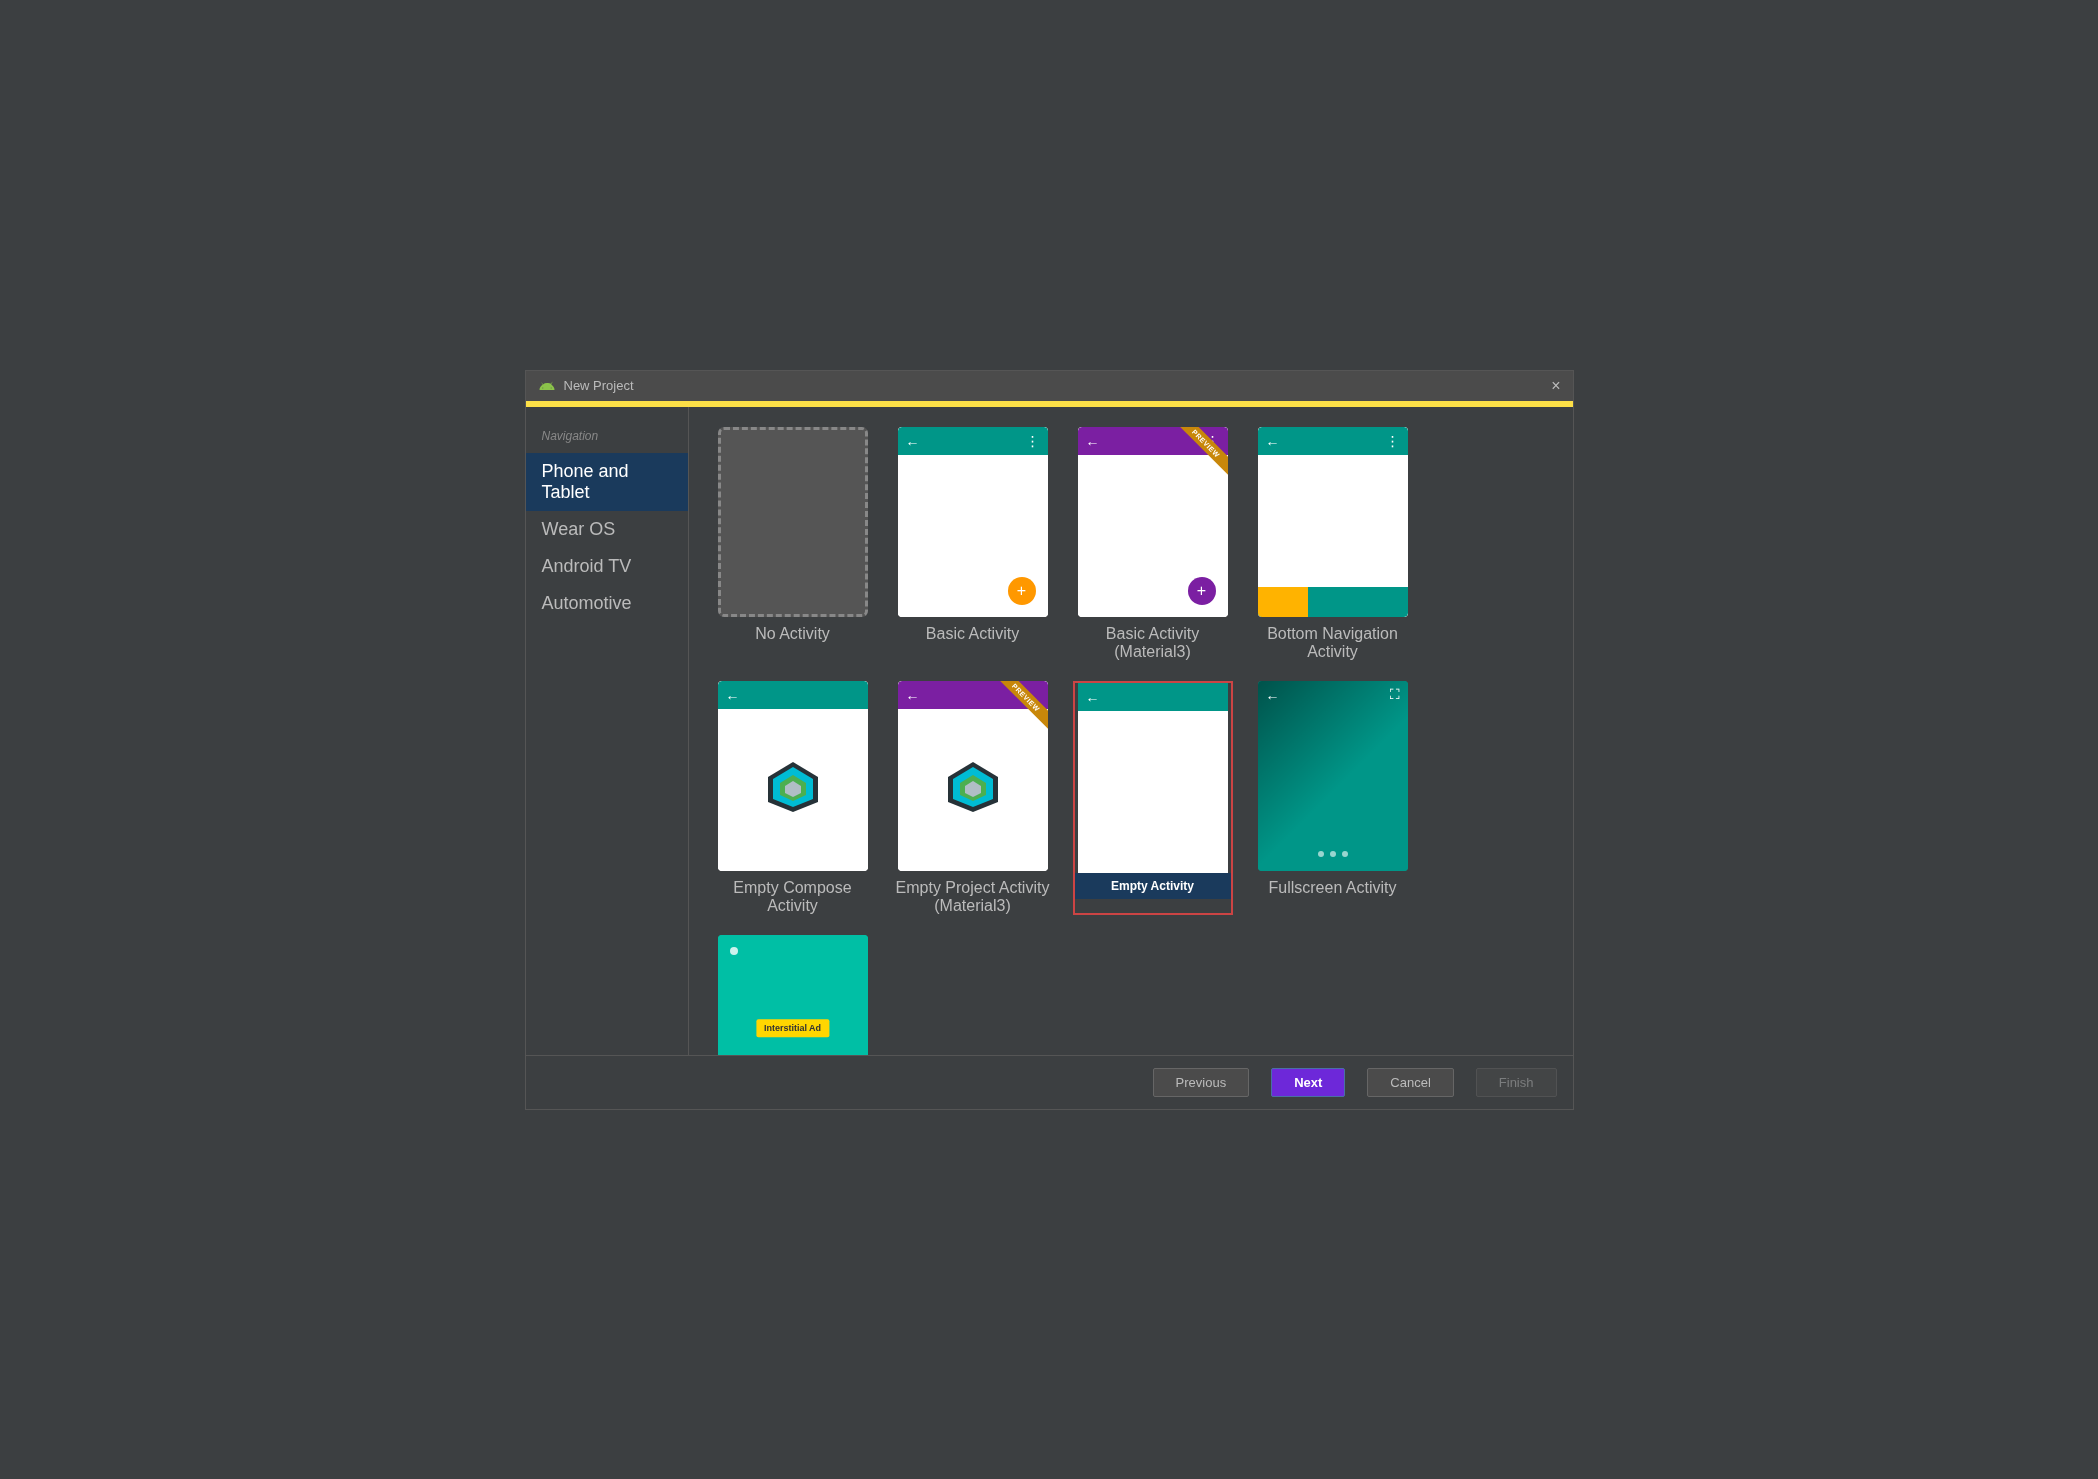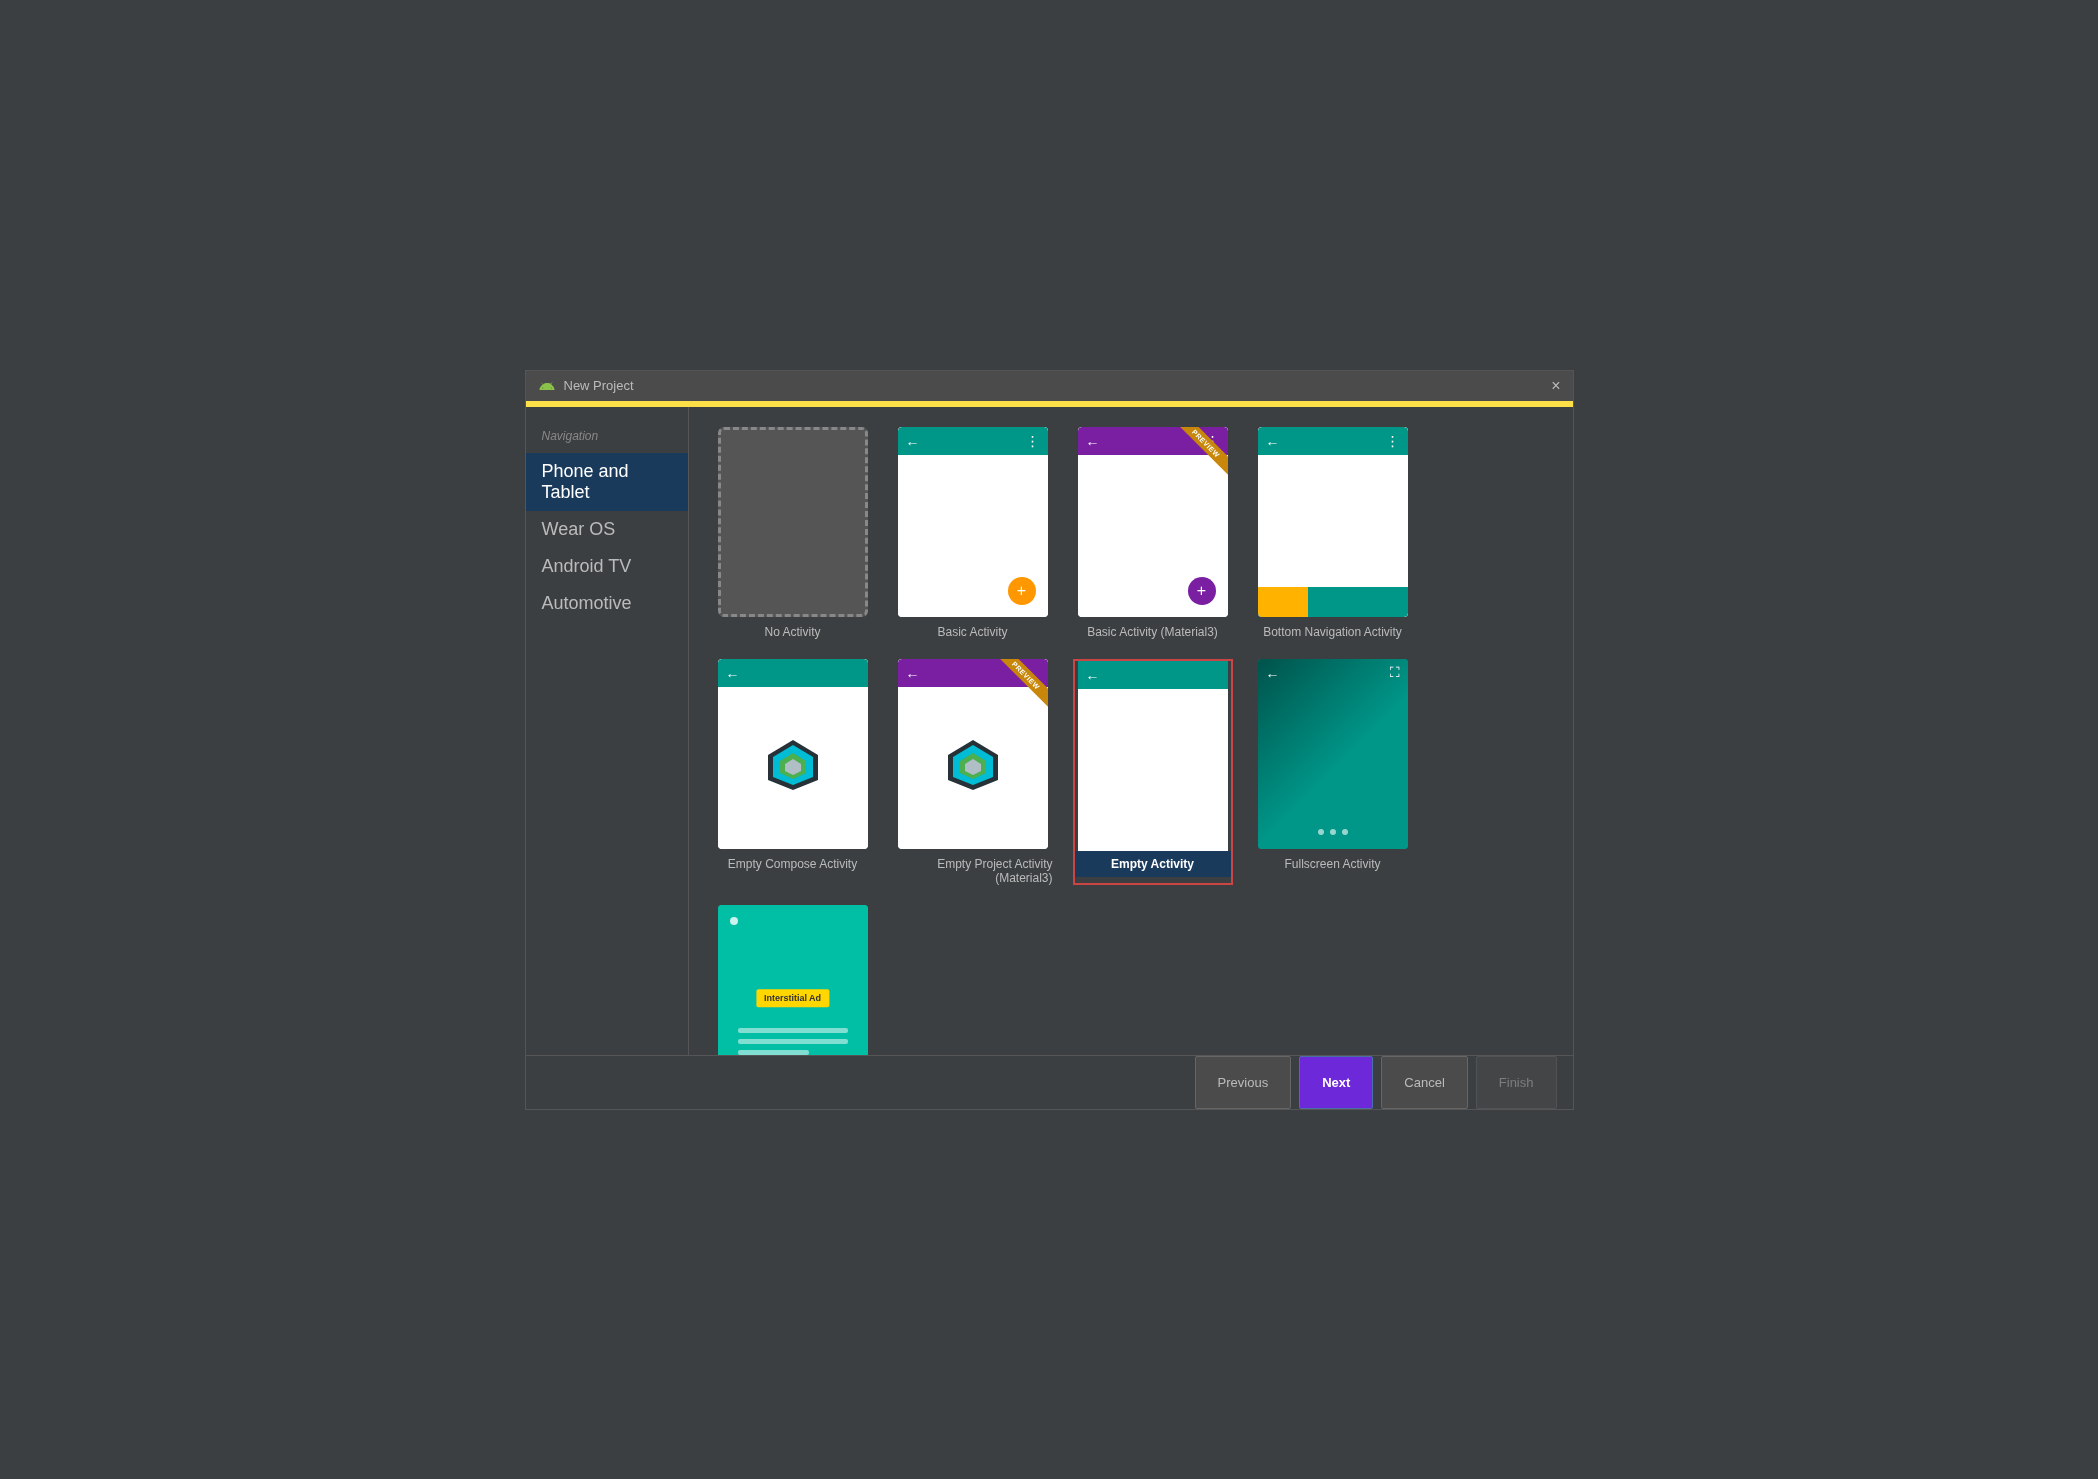--- a/index.html
+++ b/index.html
@@ -96,23 +96,23 @@
       height: 190px;
       background: #f5f5f5;
       border-radius: 4px;
       position: relative;
       overflow: hidden;
       display: flex;
       flex-direction: column;
     }
     .card-label {
       margin-top: 8px;
-      font-size: 12px;
-      color: #bbbbbb;
-      text-align: right;
+      font-size: 16px;
+      color: #bbbbbb;
+      text-align: center;
     }
     
     .no-activity-thumb {
       background: #555;
       border: 3px dashed #888;
       border-radius: 6px;
     }
     
     .phone-frame {
       width: 100%;
@@ -201,23 +201,24 @@
     
     .admob-thumb {
       background: #00BFA5;
     }
     
     .footer {
       height: 54px;
       background: #3c3f41;
       border-top: 1px solid #555;
       display: flex;
+      align-items: center;
       justify-content: flex-end;
       padding: 0 16px;
-      gap: 8px;
+      gap: 22px;
       flex-shrink: 0;
     }
     .btn {
       padding: 6px 22px;
       font-size: 13px;
       border: 1px solid #666;
       background: #4b4b4b;
       color: #bbbbbb;
       cursor: pointer;
       border-radius: 2px;

